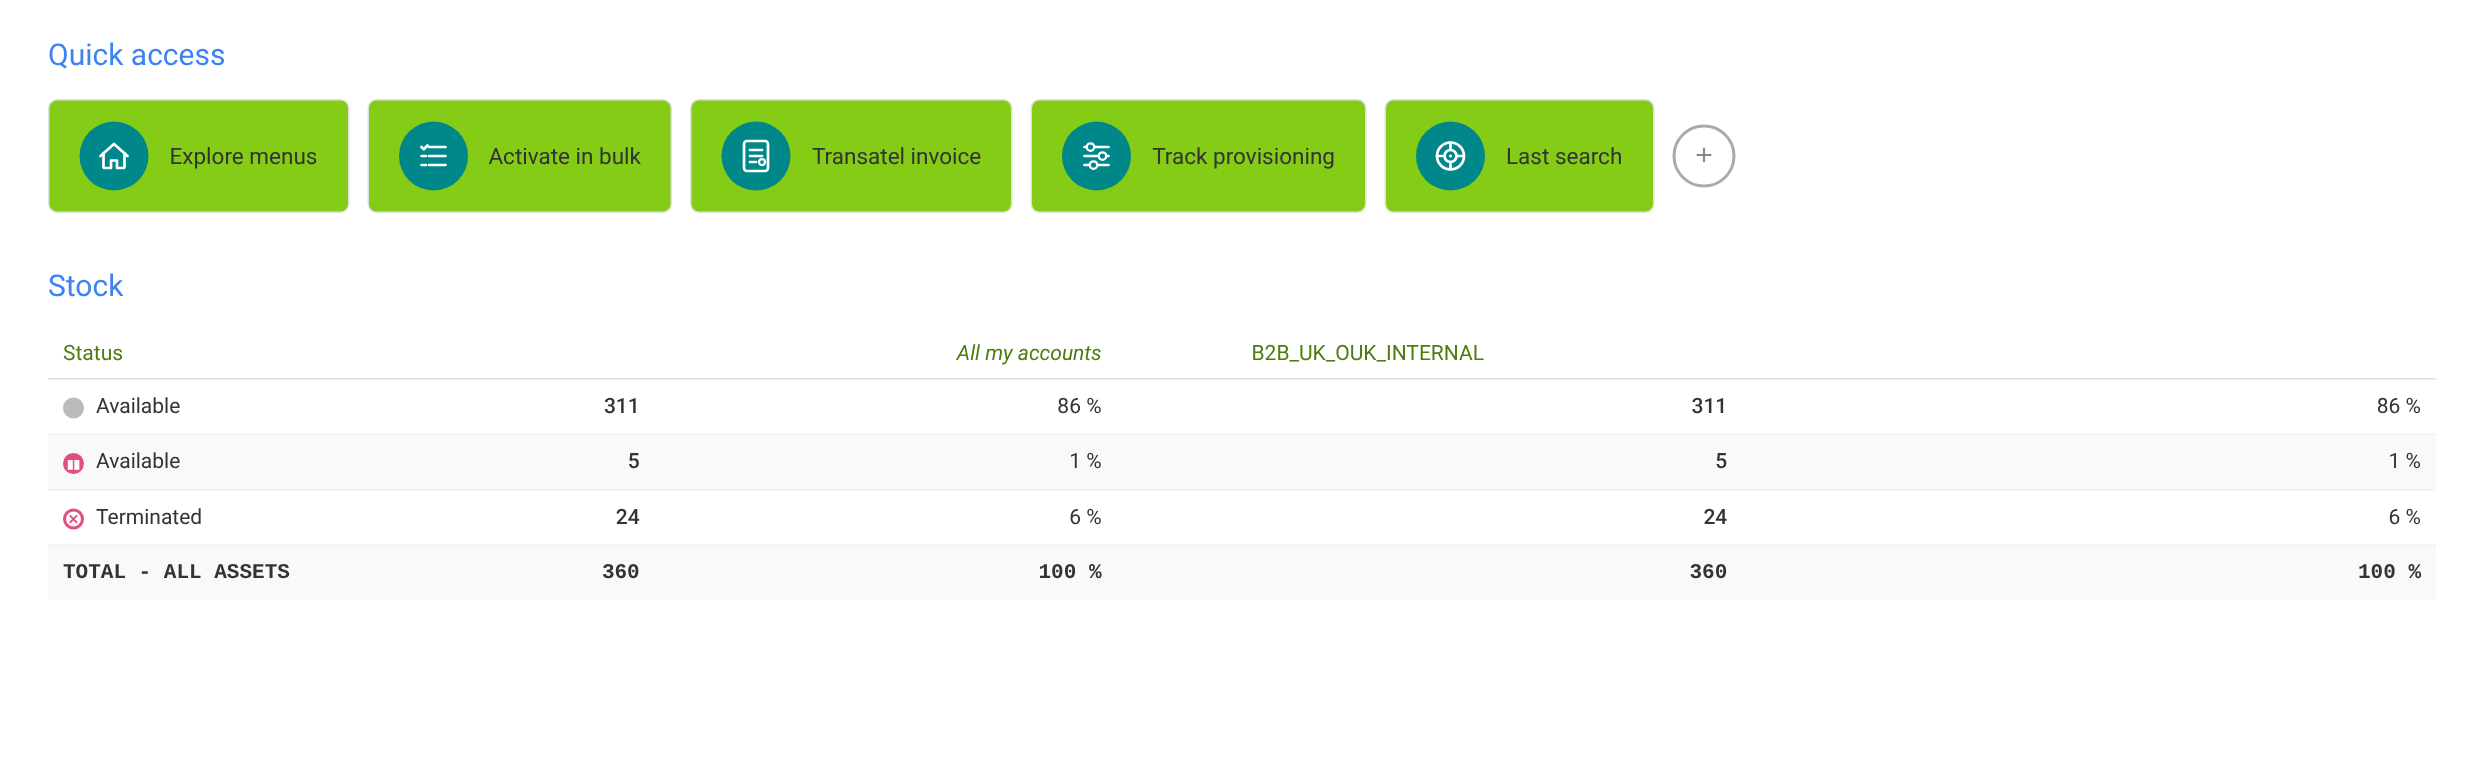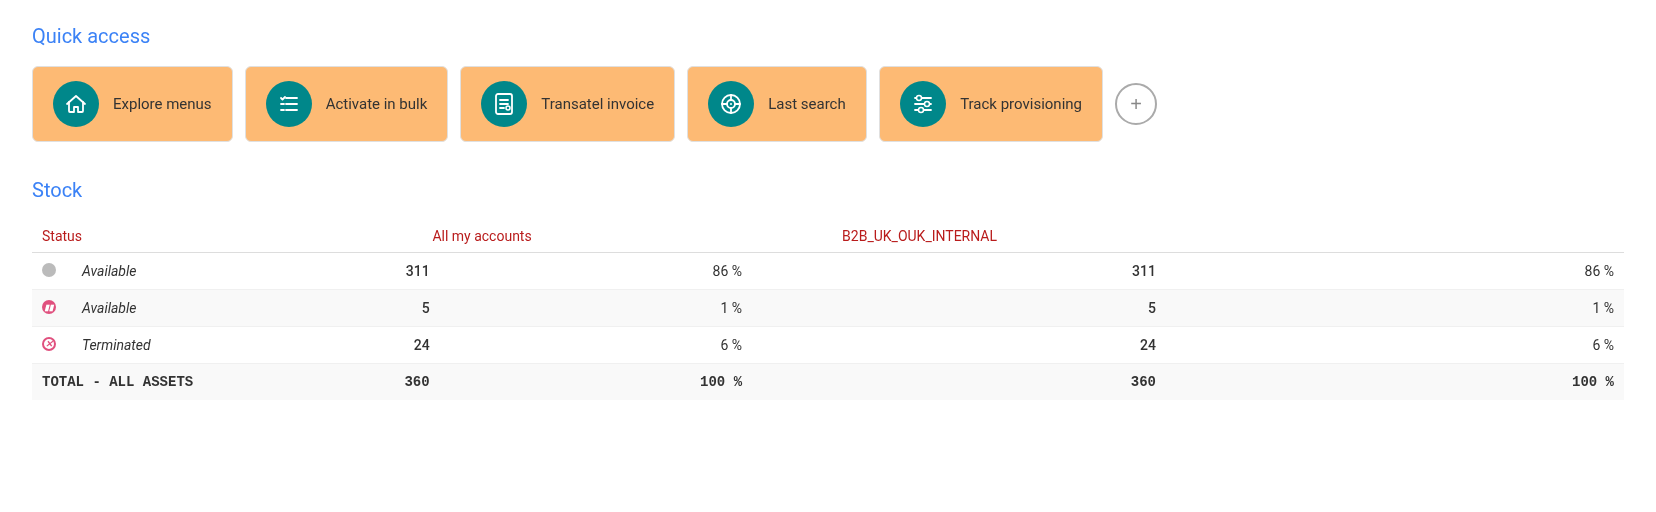--- a/index.html
+++ b/index.html
@@ -23,21 +23,21 @@
       flex-wrap: wrap;
     }
     .quick-access-card {
       display: flex;
       align-items: center;
       gap: 14px;
       padding: 14px 20px;
       border: 1px solid #e0e0e0;
       border-radius: 6px;
       cursor: pointer;
-      background: #fdba74;
+      background: #84cc16;
       min-width: 180px;
       transition: box-shadow 0.15s;
     }
     .qa-icon-circle {
       width: 46px;
       height: 46px;
       border-radius: 50%;
       background: #00878a;
       display: flex;
       align-items: center;
@@ -75,21 +75,21 @@
     .stock-section { margin-top: 8px; }
     .stock-table {
       width: 100%;
       border-collapse: collapse;
       margin-top: 10px;
     }
     .stock-table th {
       text-align: left;
       font-weight: 400;
       font-size: 14px;
-      color: #b91c1c;
+      color: #4d7c0f;
       padding: 8px 10px;
       border-bottom: 1px solid #ddd;
     }
     .stock-table td {
       padding: 10px 10px;
       font-size: 14px;
       color: #333;
       border-bottom: 1px solid #f0f0f0;
     }
     .stock-table tr:nth-child(even) td {
@@ -105,23 +105,22 @@
       color: #00878a;
       font-weight: 500;
       text-align: right;
     }
     .num-gray {
       color: #666;
       text-align: right;
     }
     .status-cell {
       display: flex;
-      align-items: flex-start;
-      gap: 26px;
-      font-style: italic;
+      align-items: flex-end;
+      gap: 8px;
     }
     .dot-gray { width: 14px; height: 14px; border-radius: 50%; background: #bbb; flex-shrink:0; }
     .dot-green { width: 14px; height: 14px; border-radius: 50%; background: #2daf6a; flex-shrink:0; }
     .dot-pause {
       width: 14px; height: 14px; border-radius: 50%; background: #e0507e;
       display: flex; align-items: center; justify-content: center; flex-shrink:0;
       font-size: 8px; color: #fff; font-weight: 700;
     }
     .dot-x {
       width: 14px; height: 14px; border-radius: 50%; border: 2px solid #e0507e;
@@ -167,62 +166,62 @@
     <div class="qa-icon-circle">
       <svg viewBox="0 0 24 24">
         <rect x="4" y="2" width="16" height="20" rx="2" stroke-linecap="round"></rect>
         <line x1="8" y1="8" x2="16" y2="8" stroke-linecap="round"></line>
         <line x1="8" y1="12" x2="16" y2="12" stroke-linecap="round"></line>
         <line x1="8" y1="16" x2="12" y2="16" stroke-linecap="round"></line>
         <circle cx="16" cy="16" r="2" stroke-width="1.5"></circle>
       </svg>
     </div>
     <span class="qa-label">Transatel invoice</span>
+  </div>
+
+  <div class="quick-access-card">
+    <div class="qa-icon-circle">
+      <svg viewBox="0 0 24 24">
+        <line x1="4" y1="6" x2="20" y2="6" stroke-linecap="round"></line>
+        <line x1="4" y1="12" x2="20" y2="12" stroke-linecap="round"></line>
+        <line x1="4" y1="18" x2="20" y2="18" stroke-linecap="round"></line>
+        <circle cx="8" cy="6" r="2.5" fill="#00878a" stroke="#fff" stroke-width="1.5"></circle>
+        <circle cx="16" cy="12" r="2.5" fill="#00878a" stroke="#fff" stroke-width="1.5"></circle>
+        <circle cx="10" cy="18" r="2.5" fill="#00878a" stroke="#fff" stroke-width="1.5"></circle>
+      </svg>
+    </div>
+    <span class="qa-label">Track provisioning</span>
   </div>
 
   <div class="quick-access-card">
     <div class="qa-icon-circle">
       <svg viewBox="0 0 24 24">
         <circle cx="12" cy="12" r="9" stroke-linecap="round"></circle>
         <circle cx="12" cy="12" r="4" stroke-linecap="round"></circle>
         <circle cx="12" cy="12" r="1" fill="#fff" stroke="none"></circle>
         <line x1="12" y1="3" x2="12" y2="8" stroke-linecap="round"></line>
         <line x1="12" y1="16" x2="12" y2="21" stroke-linecap="round"></line>
         <line x1="3" y1="12" x2="8" y2="12" stroke-linecap="round"></line>
         <line x1="16" y1="12" x2="21" y2="12" stroke-linecap="round"></line>
       </svg>
     </div>
     <span class="qa-label">Last search</span>
   </div>
 
-  <div class="quick-access-card">
-    <div class="qa-icon-circle">
-      <svg viewBox="0 0 24 24">
-        <line x1="4" y1="6" x2="20" y2="6" stroke-linecap="round"></line>
-        <line x1="4" y1="12" x2="20" y2="12" stroke-linecap="round"></line>
-        <line x1="4" y1="18" x2="20" y2="18" stroke-linecap="round"></line>
-        <circle cx="8" cy="6" r="2.5" fill="#00878a" stroke="#fff" stroke-width="1.5"></circle>
-        <circle cx="16" cy="12" r="2.5" fill="#00878a" stroke="#fff" stroke-width="1.5"></circle>
-        <circle cx="10" cy="18" r="2.5" fill="#00878a" stroke="#fff" stroke-width="1.5"></circle>
-      </svg>
-    </div>
-    <span class="qa-label">Track provisioning</span>
-  </div>
-
   <button class="add-button">+</button>
 </div>
 
 <div class="stock-section">
   <h2 class="section-title">Stock</h2>
 
   <table class="stock-table">
     <thead>
       <tr>
         <th class="col-status">Status</th>
-        <th colspan="2" style="text-align:center;">All my accounts</th>
+        <th colspan="2" style="text-align:right;font-style:italic;">All my accounts</th>
         <th class="col-spacer"></th>
         <th colspan="2" style="text-align:left;">B2B_UK_OUK_INTERNAL</th>
       </tr>
     </thead>
     <tbody>
 
       <tr>
         <td>
           <div class="status-cell">
             <div class="dot-gray"></div>

